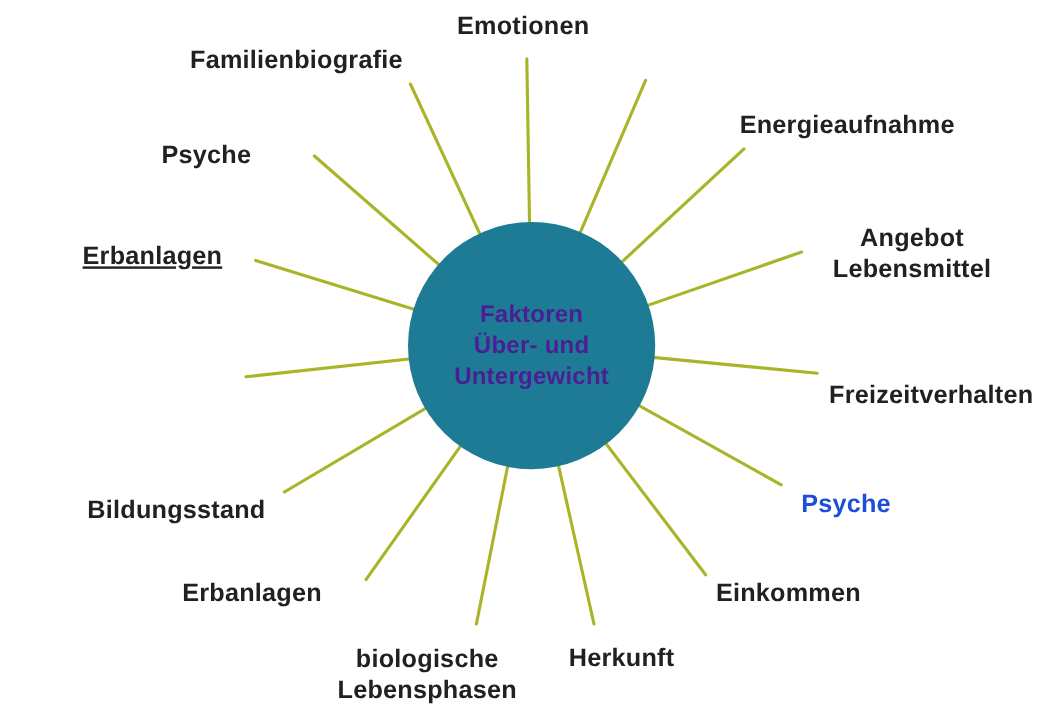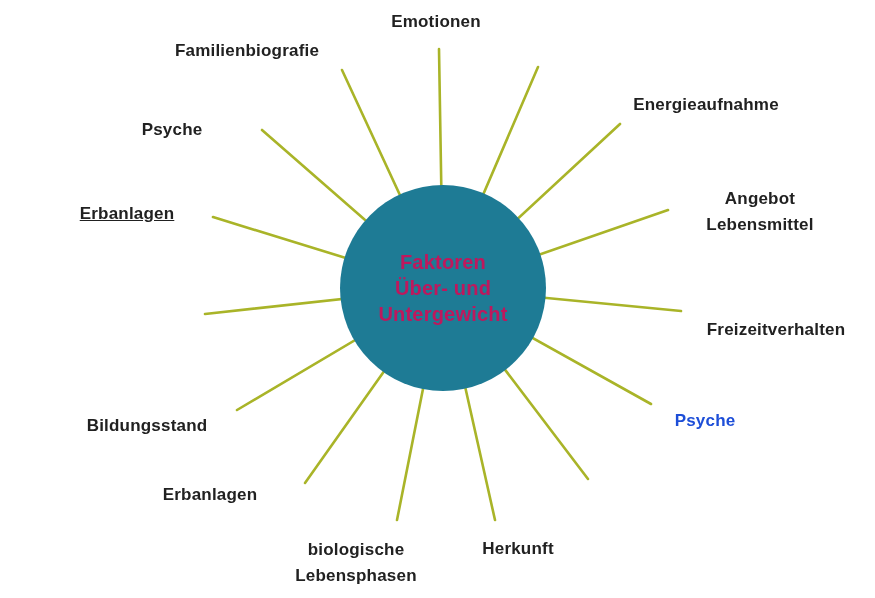--- a/index.html
+++ b/index.html
@@ -18,21 +18,21 @@
   .spokes-svg {
     position: absolute;
     left: 0;
     top: 0;
     width: 875px;
     height: 598px;
   }
   .factor-label {
     position: absolute;
     transform: translate(-50%, -50%);
-    font-size: 17px;
+    font-size: 21px;
     font-weight: 700;
     color: #212121;
     text-align: center;
     white-space: pre-line;
     line-height: 26px;
     letter-spacing: 0.2px;
   }
   .factor-label.highlight {
     color: #1d4ed8;
   }
@@ -63,29 +63,30 @@
       <line x1="443" y1="288" x2="495" y2="520" stroke="#a9b428" stroke-width="2.6" stroke-linecap="round"></line>
       <line x1="443" y1="288" x2="397" y2="520" stroke="#a9b428" stroke-width="2.6" stroke-linecap="round"></line>
       <line x1="443" y1="288" x2="305" y2="483" stroke="#a9b428" stroke-width="2.6" stroke-linecap="round"></line>
       <line x1="443" y1="288" x2="237" y2="410" stroke="#a9b428" stroke-width="2.6" stroke-linecap="round"></line>
       <line x1="443" y1="288" x2="205" y2="314" stroke="#a9b428" stroke-width="2.6" stroke-linecap="round"></line>
       <line x1="443" y1="288" x2="213" y2="217" stroke="#a9b428" stroke-width="2.6" stroke-linecap="round"></line>
       <line x1="443" y1="288" x2="262" y2="130" stroke="#a9b428" stroke-width="2.6" stroke-linecap="round"></line>
       <line x1="443" y1="288" x2="342" y2="70" stroke="#a9b428" stroke-width="2.6" stroke-linecap="round"></line>
       <circle cx="443" cy="288" r="103" fill="#1e7b95"></circle>
     </svg>
-  <div class="central-label" style="left: 443px; top: 288px; color: #be185d;">Faktoren
+  <div class="central-label" style="left: 443px; top: 288px; color: #4c1d95;">Faktoren
 Über- und
 Untergewicht</div>
 <div class="factor-label" style="left: 436px; top: 22px;">Emotionen</div>
     <div class="factor-label" style="left: 760px; top: 212px;">Angebot
 Lebensmittel</div>
     <div class="factor-label" style="left: 706px; top: 105px;">Energieaufnahme</div>
     <div class="factor-label" style="left: 776px; top: 330px;">Freizeitverhalten</div>
     <div class="factor-label highlight" style="left: 705px; top: 421px;">Psyche</div>
+    <div class="factor-label" style="left: 657px; top: 495px;">Einkommen</div>
     <div class="factor-label" style="left: 518px; top: 549px;">Herkunft</div>
     <div class="factor-label" style="left: 356px; top: 563px;">biologische
 Lebensphasen</div>
     <div class="factor-label" style="left: 210px; top: 495px;">Erbanlagen</div>
     <div class="factor-label" style="left: 147px; top: 426px;">Bildungsstand</div>
     <div class="factor-label" style="left: 127px; top: 214px; text-decoration: underline;">Erbanlagen</div>
     <div class="factor-label" style="left: 172px; top: 130px;">Psyche</div>
     <div class="factor-label" style="left: 247px; top: 51px;">Familienbiografie</div>
   </div>
 

